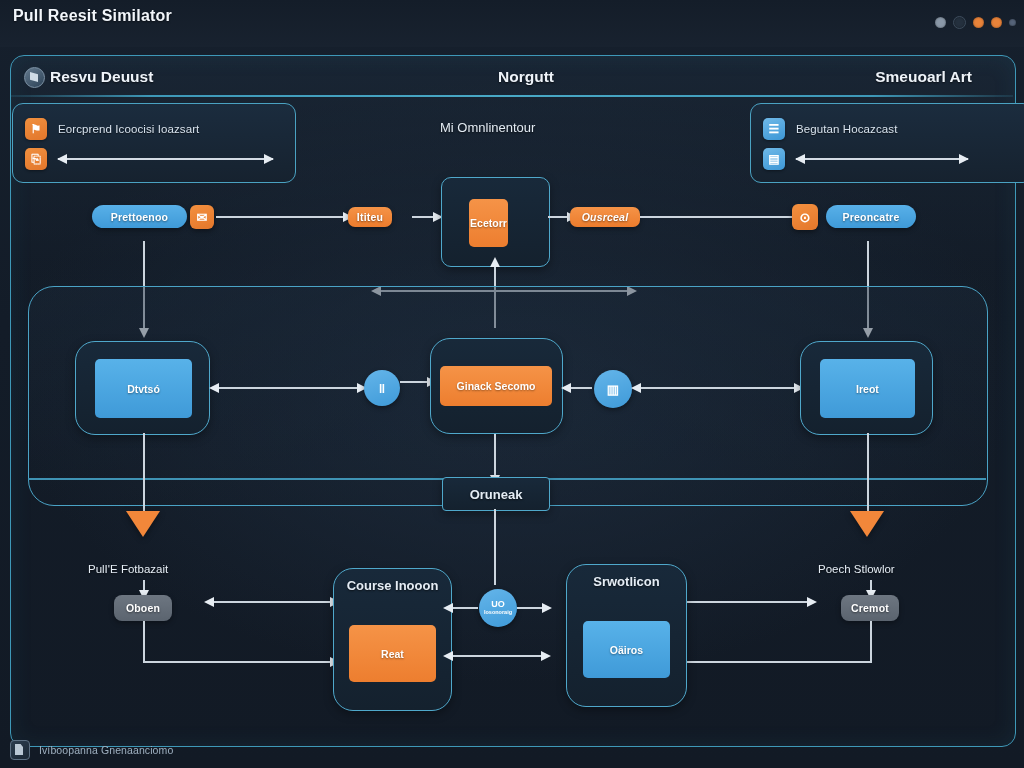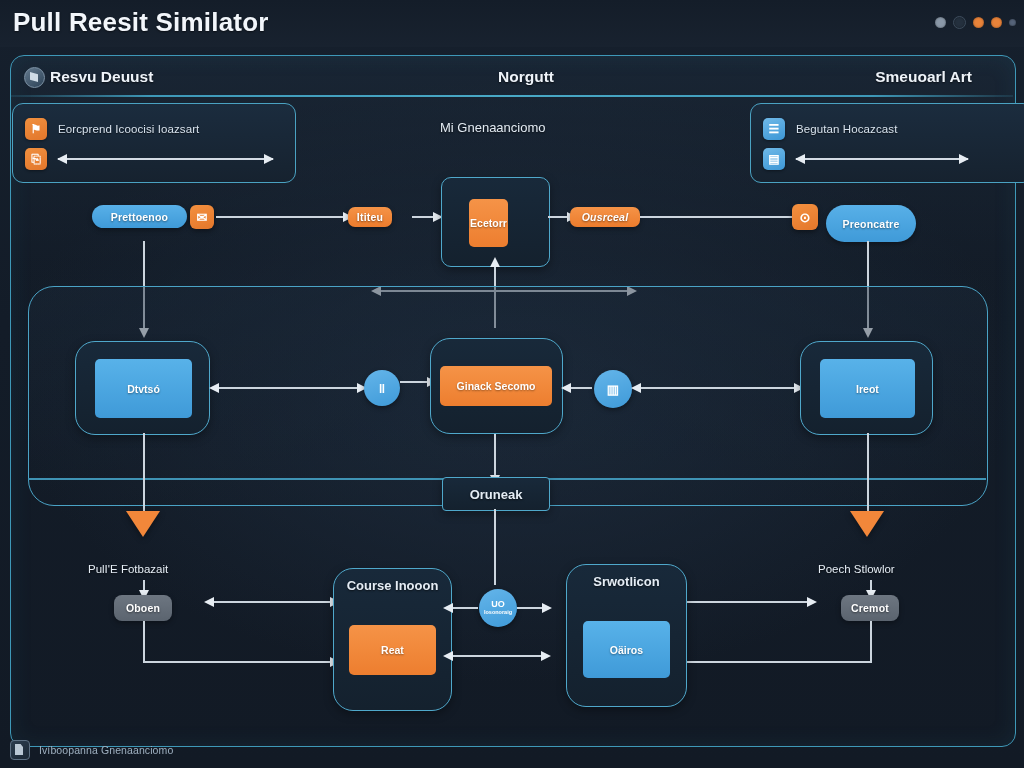--- a/index.html
+++ b/index.html
@@ -29,21 +29,21 @@
   
   .titlebar {
     position: absolute;
     left: 0; top: 0;
     width: 1024px; height: 47px;
     background: linear-gradient(180deg, #141d29 0%, #18222f 100%);
   }
   .app-title {
     position: absolute;
     left: 13px; top: 7px;
-    font-size: 26px;
+    font-size: 16px;
     font-weight: 600;
     letter-spacing: .2px;
     color: #f2f6fb;
     text-shadow: 0 1px 2px rgba(0,0,0,.55);
   }
   .title-dots {
     position: absolute;
     right: 8px; top: 16px;
     display: flex;
     gap: 7px;
@@ -388,21 +388,21 @@
   <div class="outer-frame"></div>
 
   <div class="header-row">
     <span class="hdr-icon"></span>
     <div class="hdr left">Resvu Deuust</div>
     <div class="hdr center">Norgutt</div>
     <div class="hdr right">Smeuoarl Art</div>
   </div>
   <div class="header-rule"></div>
 
-  <div class="center-sub">Mi Gnenaanciomo</div>
+  <div class="center-sub">Mi Omnlinentour</div>
 
   <div class="infobox left">
     <div class="ib-row r1">
       <span class="sq-icon orange">
         <span class="glyph">⚑</span>
       </span>
       <span class="ib-text">Eorcprend Icoocisi Ioazsart</span>
     </div>
     <div class="ib-row r2">
       <span class="sq-icon orange">
@@ -446,21 +446,21 @@
   <div class="hline ah-right" style="left:548px; top:216px; width:20px;"></div>
 
   <div class="pill orange" style="left:570px; top:207px; width:70px; height:20px;font-style:italic;">Ousrceal</div>
 
   <div class="hline" style="left:640px; top:216px; width:152px;"></div>
 
   <div class="node-icon orange" style="left:792px; top:204px; width:26px; height:26px;">
     <span>⊙</span>
   </div>
 
-  <div class="pill blue" style="left:826px; top:205px; width:90px; height:37px;">Preoncatre</div>
+  <div class="pill blue" style="left:826px; top:205px; width:90px; height:23px;">Preoncatre</div>
 
   <div class="vline av-down" style="left:143px; top:241px; height:88px;"></div>
   <div class="vline av-up" style="left:494px; top:266px; height:62px;"></div>
   <div class="vline av-down" style="left:867px; top:241px; height:88px;"></div>
 
   <div class="hline ah-right" style="left:380px; top:290px; width:248px;"></div>
   <div class="hline ah-left" style="left:380px; top:290px; width:1px;"></div>
 
   <div class="mid-container"></div>
   <div class="mid-rule"></div>
@@ -517,21 +517,21 @@
   <div class="hline ah-right" style="left:143px; top:661px; width:188px;"></div>
 
   <div class="vline" style="left:870px; top:621px; height:42px;"></div>
   <div class="hline ah-left" style="left:668px; top:661px; width:203px;"></div>
 
   <div class="hline ah-left ah-right" style="left:213px; top:601px; width:118px;"></div>
   <div class="hline ah-left ah-right" style="left:668px; top:601px; width:140px;"></div>
 
   <div class="card" style="left:333px; top:568px; width:117px; height:141px;">
     <div class="card-title">Course Inooon</div>
-    <div class="inner-box orange" style="left:15px; top:56px; width:87px; height:50px;">Reat</div>
+    <div class="inner-box orange" style="left:15px; top:56px; width:87px; height:57px;">Reat</div>
   </div>
 
   <div class="vline" style="left:494px; top:509px; height:76px;"></div>
   <div class="node-icon circle-blue" style="left:479px; top:589px; width:38px; height:38px; flex-direction:column; gap:0;">
     <span style="font-size:9px; line-height:1;">UO</span>
     <span style="font-size:5.5px; line-height:1.2; font-weight:600;">Iosonoraig</span>
   </div>
   <div class="hline ah-left" style="left:452px; top:607px; width:26px;"></div>
   <div class="hline ah-right" style="left:517px; top:607px; width:26px;"></div>
 

